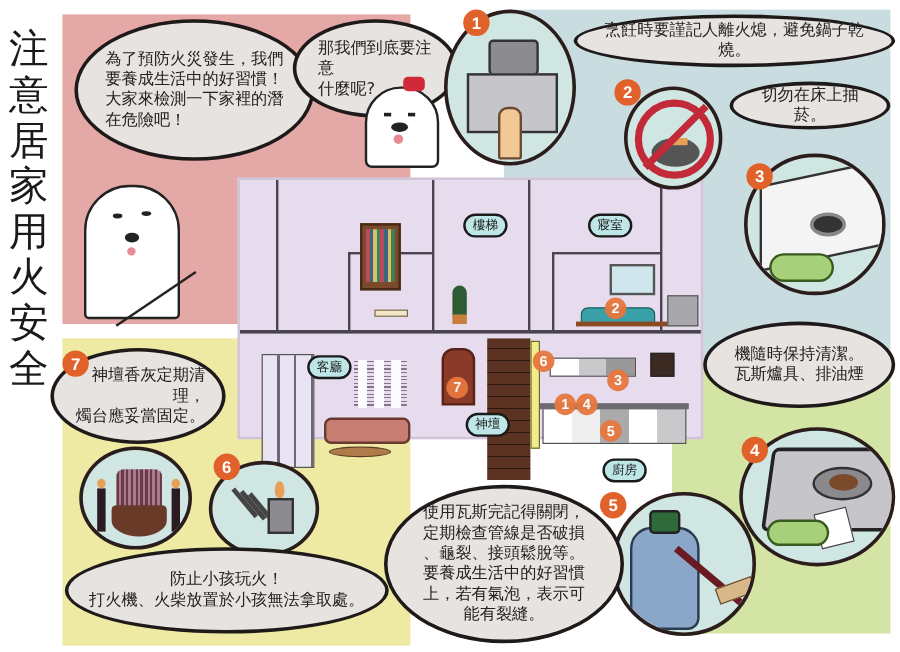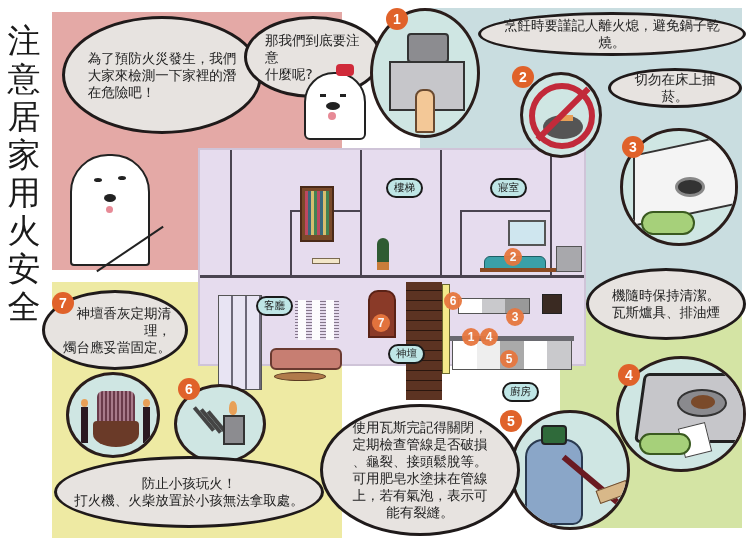--- a/index.html
+++ b/index.html
@@ -109,20 +109,21 @@
   <div class="abs badge sm" style="left:244px;top:142px;">6</div>
   <div class="abs badge sm" style="left:306px;top:158px;">3</div>
   <div class="abs badge sm" style="left:262px;top:178px;">1</div>
   <div class="abs badge sm" style="left:280px;top:178px;">4</div>
   <div class="abs badge sm" style="left:300px;top:200px;">5</div>
 </div>
 
 <div class="abs bubble left-text" style="left:62px;top:16px;width:200px;height:118px;padding:10px 22px;">
   <div>
     <div>為了預防火災發生，我們</div>
+    <div>要養成生活中的好習慣！</div>
     <div>大家來檢測一下家裡的潛</div>
     <div>在危險吧！</div>
   </div>
 </div>
 <div class="abs bubble left-text" style="left:244px;top:16px;width:138px;height:82px;padding:8px 18px;">
   <div>
     <div>那我們到底要注意</div>
     <div>什麼呢?</div>
   </div>
 </div>
@@ -193,21 +194,21 @@
   <div class="abs" style="left:28px;top:12px;width:26px;height:20px;background:#2f6a3a;border:2px solid #222;border-radius:4px;"></div>
   <div class="abs" style="left:40px;top:70px;width:90px;height:6px;background:#6a1a22;transform:rotate(40deg);"></div>
   <div class="abs" style="left:84px;top:72px;width:32px;height:14px;background:#d8b889;border:1px solid #6a4a30;transform:rotate(-20deg);"></div>
 </div>
 <div class="abs badge" style="left:500px;top:410px;">5</div>
 <div class="abs bubble" style="left:320px;top:404px;width:200px;height:132px;padding:8px 16px;">
   <div>
     <div>使用瓦斯完記得關閉，</div>
     <div>定期檢查管線是否破損</div>
     <div>、龜裂、接頭鬆脫等。</div>
-    <div>可用肥皂水塗抹在管線</div>
+    <div>要養成生活中的好習慣</div>
     <div>上，若有氣泡，表示可</div>
     <div>能有裂縫。</div>
   </div>
 </div>
 
 <div class="abs circle" style="left:174px;top:384px;width:92px;height:80px;background:#cfe6e3;">
   <div class="abs" style="left:12px;top:30px;width:30px;height:4px;background:#444;transform:rotate(50deg);box-shadow:6px -4px 0 #444,12px -8px 0 #444;"></div>
   <div class="abs" style="left:46px;top:28px;width:22px;height:30px;background:#8c8c90;border:2px solid #333;"></div>
   <div class="abs" style="left:52px;top:14px;width:8px;height:14px;background:#e8a057;border-radius:50% 50% 40% 40%;"></div>
 </div>

